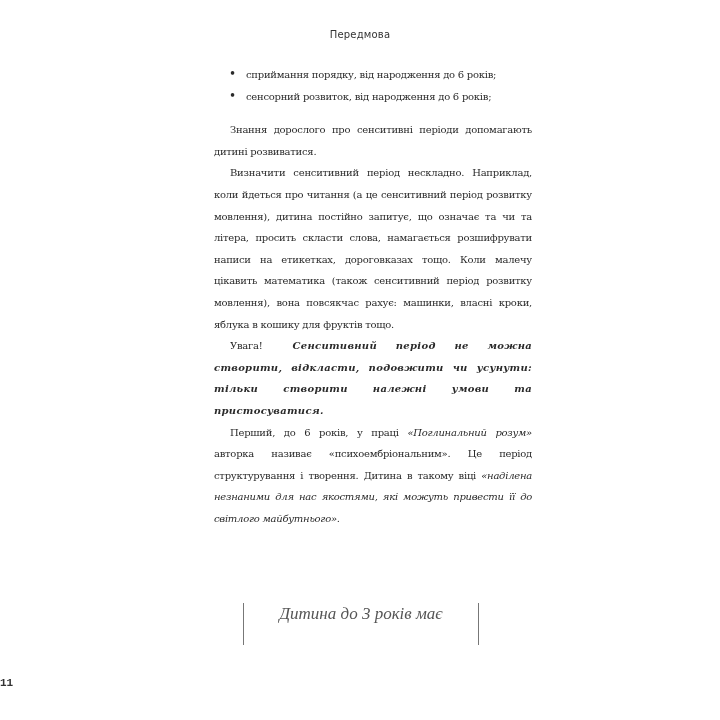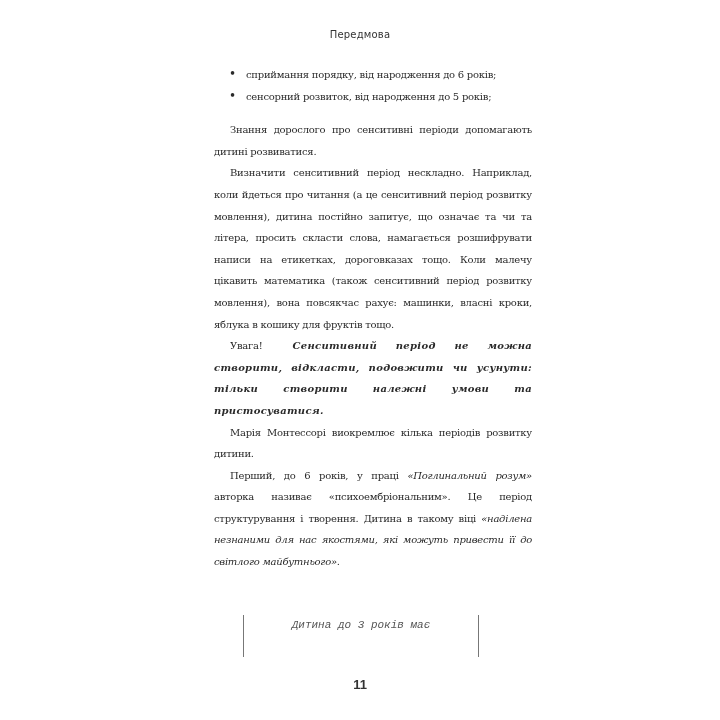--- a/index.html
+++ b/index.html
@@ -17,42 +17,41 @@
   .body-text li { position:relative; padding-left:32px; }
   .body-text li::before {
     content:"•"; position:absolute; left:15px; top:0; font-size:12px;
   }
   .body-text p { margin:0; text-indent:16px; }
   .bi { font-weight:bold; font-style:italic; letter-spacing:0.3px;margin-left:12px; }
   .it { font-style:italic; }
   .pull-quote {
     position:absolute; left:243px; top:603px; width:234px; height:42px;
     border-left:1.5px solid #777; border-right:1.5px solid #777;
-    text-align:center; font-family:Liberation Mono, monospace; font-style:italic;
-    font-size:11px; line-height:21px; color:#555;margin-top:12px;
+    text-align:center; font-family:Liberation Serif, serif; font-style:italic;
+    font-size:17px; line-height:21px; color:#555;
   }
   .page-num {
-    position:absolute; top:677px; left:0; width:720px; text-align:center;
-    font-family:Liberation Sans, sans-serif; font-weight:bold; font-size:13px; color:#333;
+    position:absolute; top:677px; left:0; width:720px; text-align:left;
+    font-family:Liberation Mono, monospace; font-weight:bold; font-size:11px; color:#333;
   }
 </style>
 </head>
 <body>
 
 <div class="header">Передмова</div>
 
 <div class="body-text">
   <ul>
     <li>сприймання порядку, від народження до 6 років;</li>
-    <li>сенсорний розвиток, від народження до 5 років;</li>
+    <li>сенсорний розвиток, від народження до 6 років;</li>
   </ul>
   <p>Знання дорослого про сенситивні періоди допомагають дитині розвиватися.</p>
   <p>Визначити сенситивний період нескладно. Наприклад, коли йдеться про читання (а це сенситивний період розвитку мовлення), дитина постійно запитує, що означає та чи та літера, просить скласти слова, намагається розшифрувати написи на етикетках, дороговказах тощо. Коли малечу цікавить математика (також сенситивний період розвитку мовлення), вона повсякчас рахує: машинки, власні кроки, яблука в кошику для фруктів тощо.</p>
   <p><span>Увага! </span><span class="bi">Сенситивний період не можна створити, відкласти, подовжити чи усунути: тільки створити належні умови та пристосуватися.</span></p>
-  <p>Марія Монтессорі виокремлює кілька періодів розвитку дитини.</p>
   <p><span>Перший, до 6 років, у праці </span><span class="it">«Поглинальний розум»</span><span> авторка називає «психоембріональним». Це період структурування і творення. Дитина в такому віці </span><span class="it">«наділена незнаними для нас якостями, які можуть привести її до світлого майбутнього»</span><span>.</span></p>
 </div>
 
 <div class="pull-quote">
   <div>Дитина до 3 років має</div>
 </div>
 
 <div class="page-num">11</div>
 
 </body></html>

